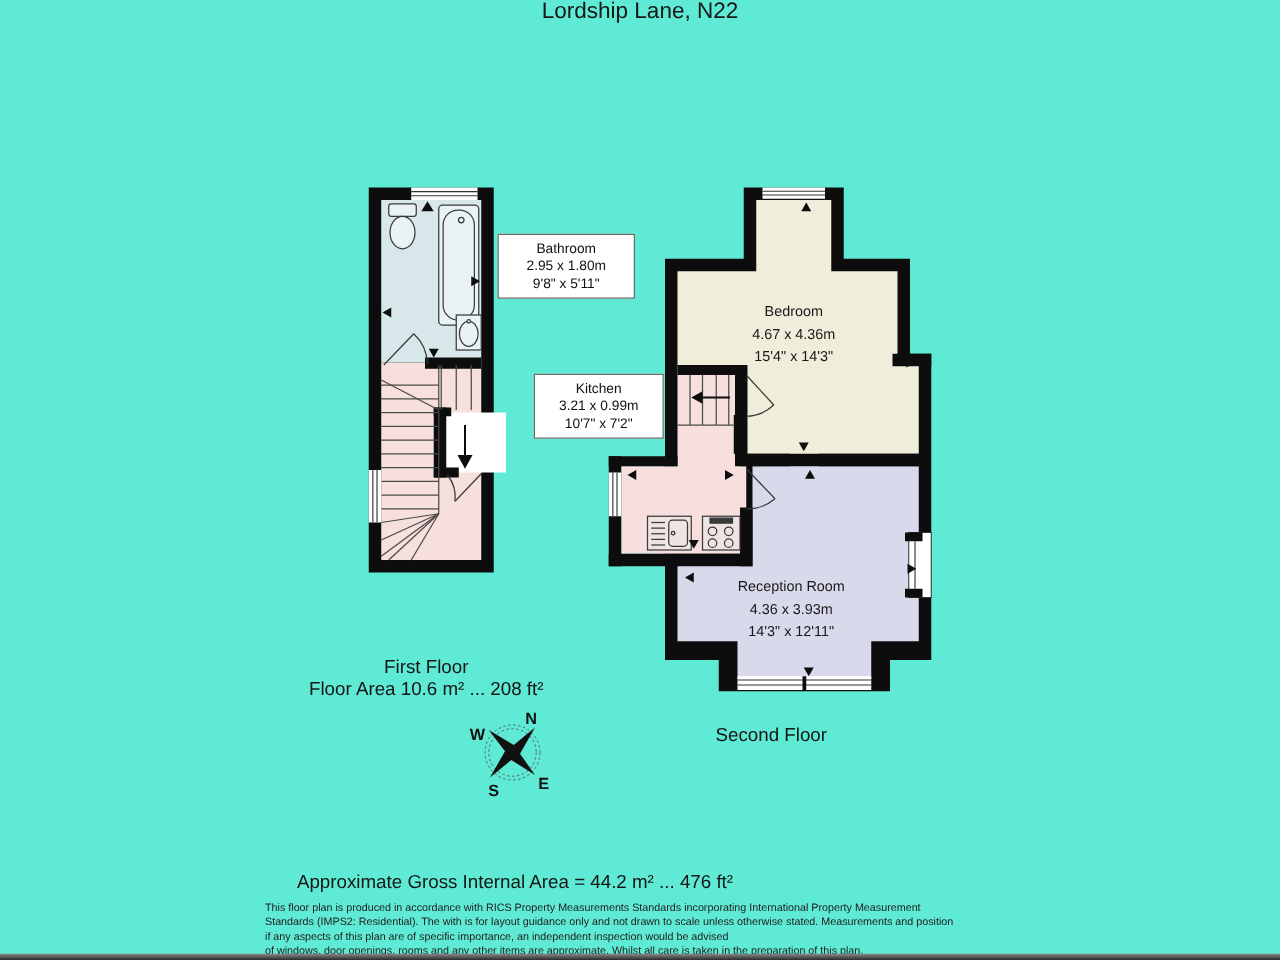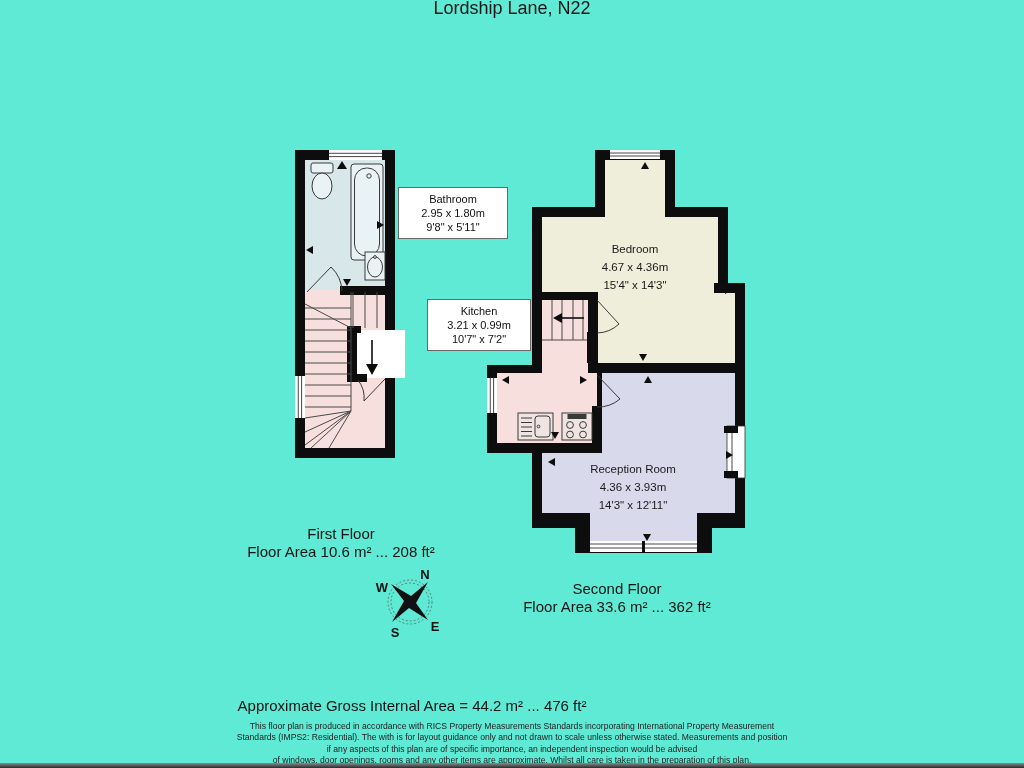--- a/index.html
+++ b/index.html
@@ -8,21 +8,21 @@
   .abs{position:absolute;}
   #title{left:0;top:-2px;width:1024px;text-align:center;font-size:18px;color:#161616;}
   .label-box{background:#ffffff;border:1px solid #6a6a6a;text-align:center;
              font-size:11px;line-height:14px;color:#111;padding:4px 14px;}
   #bathroom-box{left:398px;top:187px;width:80px;}
   #kitchen-box{left:427px;top:299px;width:74px;}
   .caption{text-align:center;font-size:15px;line-height:18px;color:#151515;}
   #first-caption{left:191px;top:480px;width:300px;margin-top:45px;}
   #second-caption{left:467px;top:580px;width:300px;}
   #gross-area{left:0;top:697px;width:824px;text-align:center;font-size:15px;color:#151515;}
-  #disclaimer{left:212px;top:721px;width:600px;text-align:center;font-size:8.6px;
+  #disclaimer{left:212px;top:721px;width:600px;font-size:8.6px;
               line-height:11.3px;color:#222;}
   #bottom-bar{left:0;bottom:0;width:1024px;height:5px;background:linear-gradient(#8a8a8a,#2b2b2b);}
   svg text{font-family:"Liberation Sans", sans-serif;}
   .roomtext{font-size:11.5px;fill:#1a1a1a;}
   .compass-letter{font-size:13px;font-weight:bold;fill:#111;}
 </style>
 </head>
 <body>
 
 <div id="page">
@@ -239,21 +239,20 @@
     <div>3.21 x 0.99m</div>
     <div>10'7" x 7'2"</div>
   </div>
 
   <div id="first-caption" class="abs caption">
     <div>First Floor</div>
     <div>Floor Area 10.6 m² ... 208 ft²</div>
   </div>
   <div id="second-caption" class="abs caption">
     <div>Second Floor</div>
-    <div>Floor Area 33.6 m² ... 362 ft²</div>
   </div>
 
   <svg class="abs" style="left:368px;top:562px;" width="84" height="84" viewBox="0 0 84 84">
     <circle cx="42" cy="40" r="19" fill="none" stroke="#555" stroke-width="0.7" stroke-dasharray="2,2"></circle>
     <circle cx="42" cy="40" r="22" fill="none" stroke="#555" stroke-width="0.7" stroke-dasharray="2,2"></circle>
     <path d="M60,20 L48,41 L60,58 L41,46 L24,60 L36,39 L23,22 L43,34 Z" fill="#111"></path>
     <text class="compass-letter" x="57" y="17" text-anchor="middle">N</text>
     <text class="compass-letter" x="14" y="30" text-anchor="middle">W</text>
     <text class="compass-letter" x="27" y="75" text-anchor="middle">S</text>
     <text class="compass-letter" x="67" y="69" text-anchor="middle">E</text>

